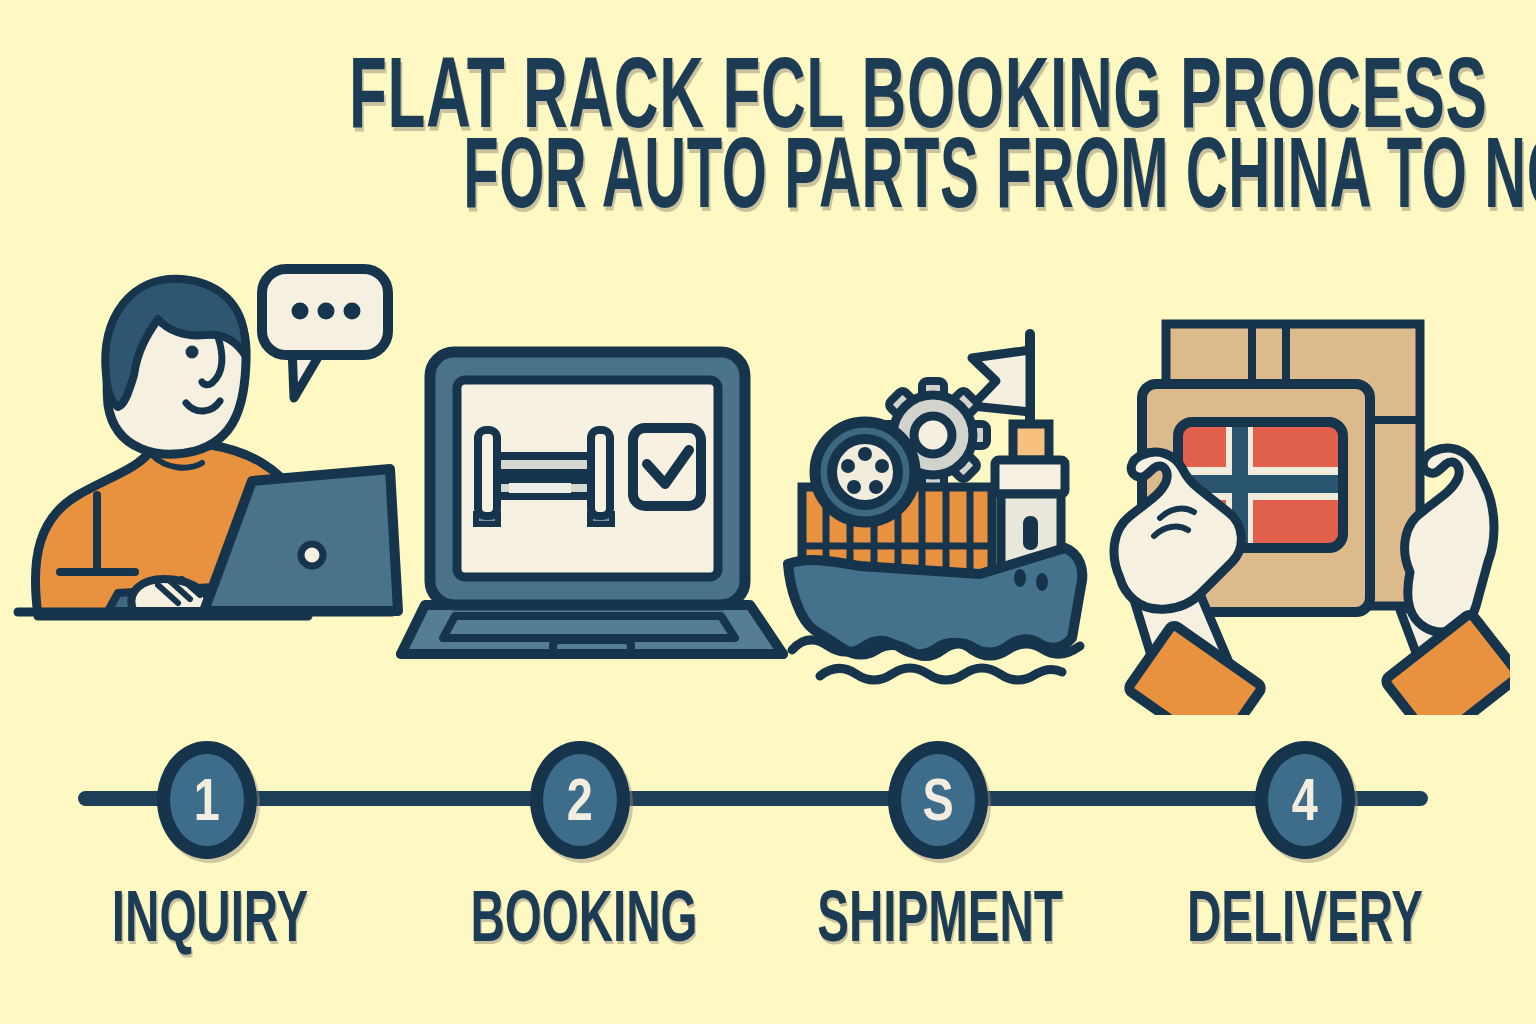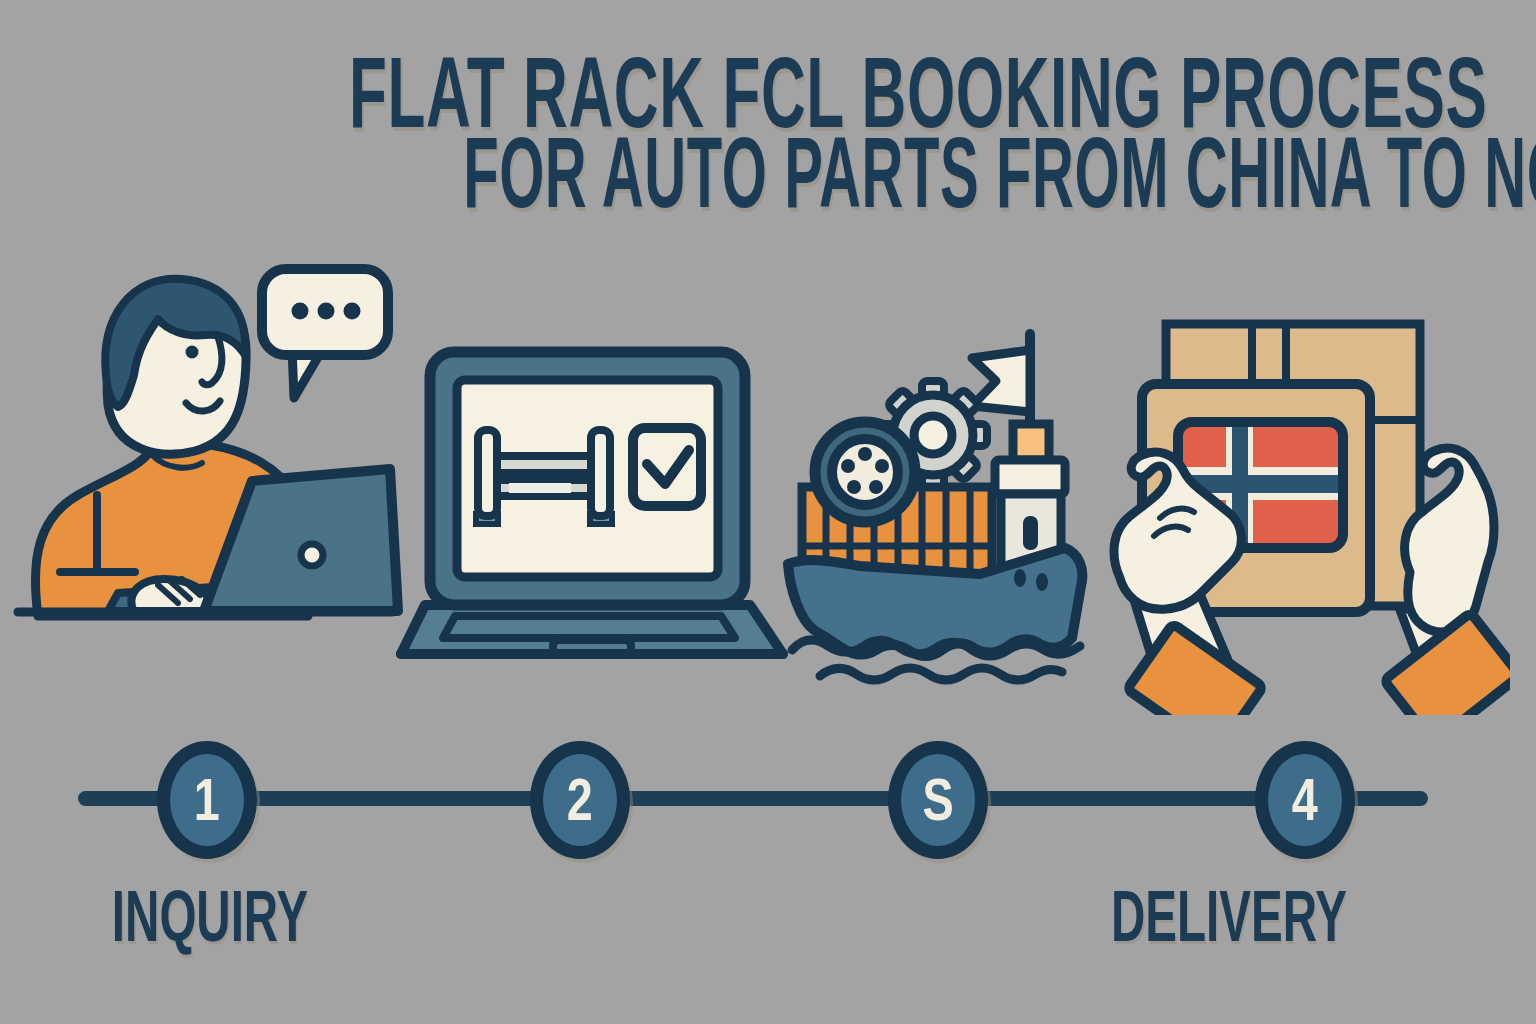--- a/index.html
+++ b/index.html
@@ -1,16 +1,16 @@
 <!DOCTYPE html>
 <html><head>
 <meta charset="utf-8">
 <style>
   html,body{margin:0;padding:0;}
-  .stage{position:relative;width:1536px;height:1024px;background:#a3a3a3;overflow:hidden;
+  .stage{position:relative;width:1536px;height:1024px;background:#fef9c3;overflow:hidden;
          font-family:"Liberation Sans",sans-serif;}
   
   .title{position:absolute;left:0;right:0;top:0;text-align:center;color:#1C3C55;font-weight:700;}
   .title-line{position:absolute;left:0;right:0;line-height:1;font-size:100px;white-space:nowrap;
               text-shadow:3px 4px 0 rgba(150,140,122,0.5);}
   .title-line .squeeze{display:inline-block;transform:scaleX(0.62);transform-origin:center;letter-spacing:1px;}
   .title-line.l1{top:42px;}
   .title-line.l2{top:122px;}
   .title-line.l2 .squeeze{transform:scaleX(0.58);}
   
@@ -235,15 +235,17 @@
     <span>2</span>
   </div>
   <div class="node" style="left:888px">
     <span>S</span>
   </div>
   <div class="node" style="left:1255px">
     <span>4</span>
   </div>
 
   <div class="step-label" style="left:210px"><span class="squeeze">INQUIRY</span></div>
-  <div class="step-label" style="left:1229px"><span class="squeeze">DELIVERY</span></div>
+  <div class="step-label" style="left:584px"><span class="squeeze">BOOKING</span></div>
+  <div class="step-label" style="left:940px"><span class="squeeze">SHIPMENT</span></div>
+  <div class="step-label" style="left:1305px"><span class="squeeze">DELIVERY</span></div>
 
 </div>
 
 </body></html>

